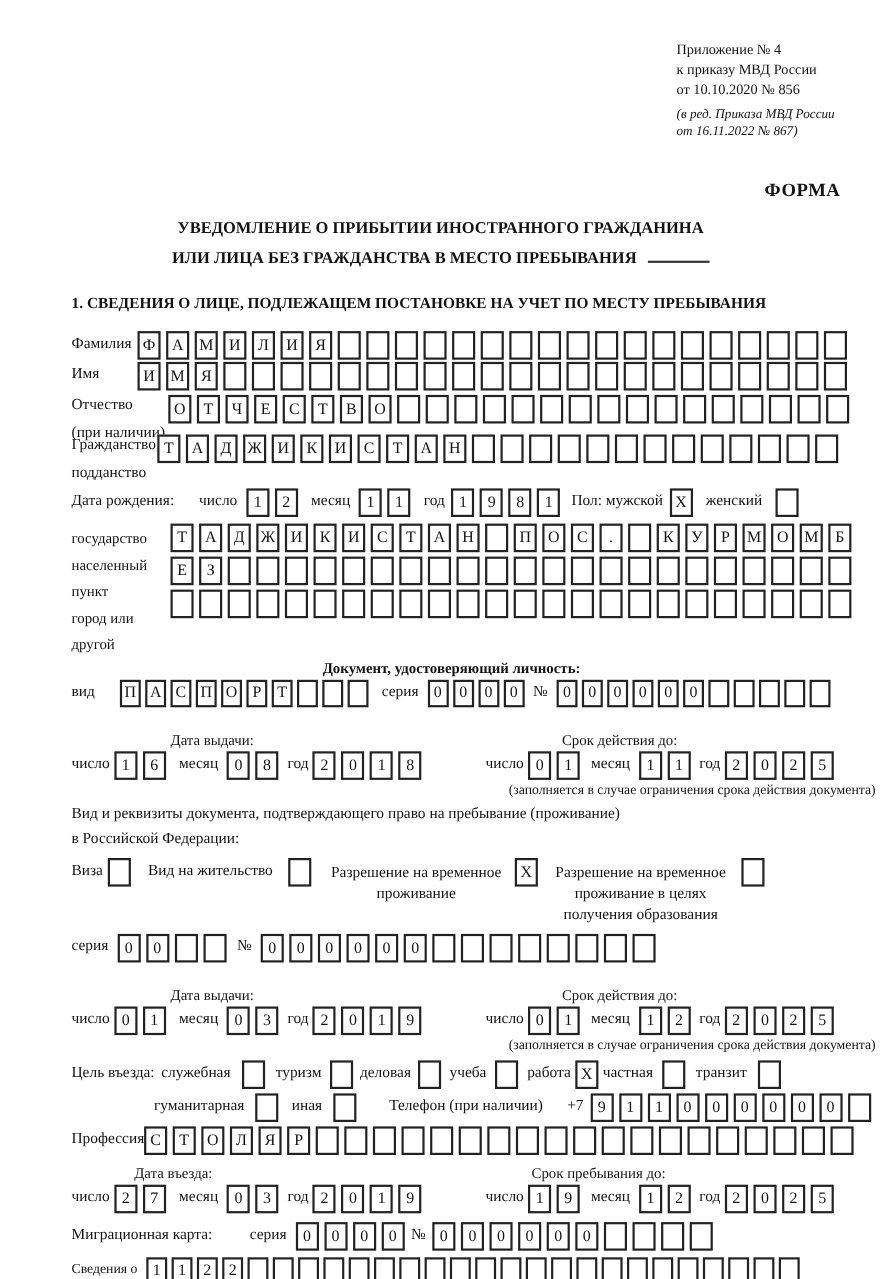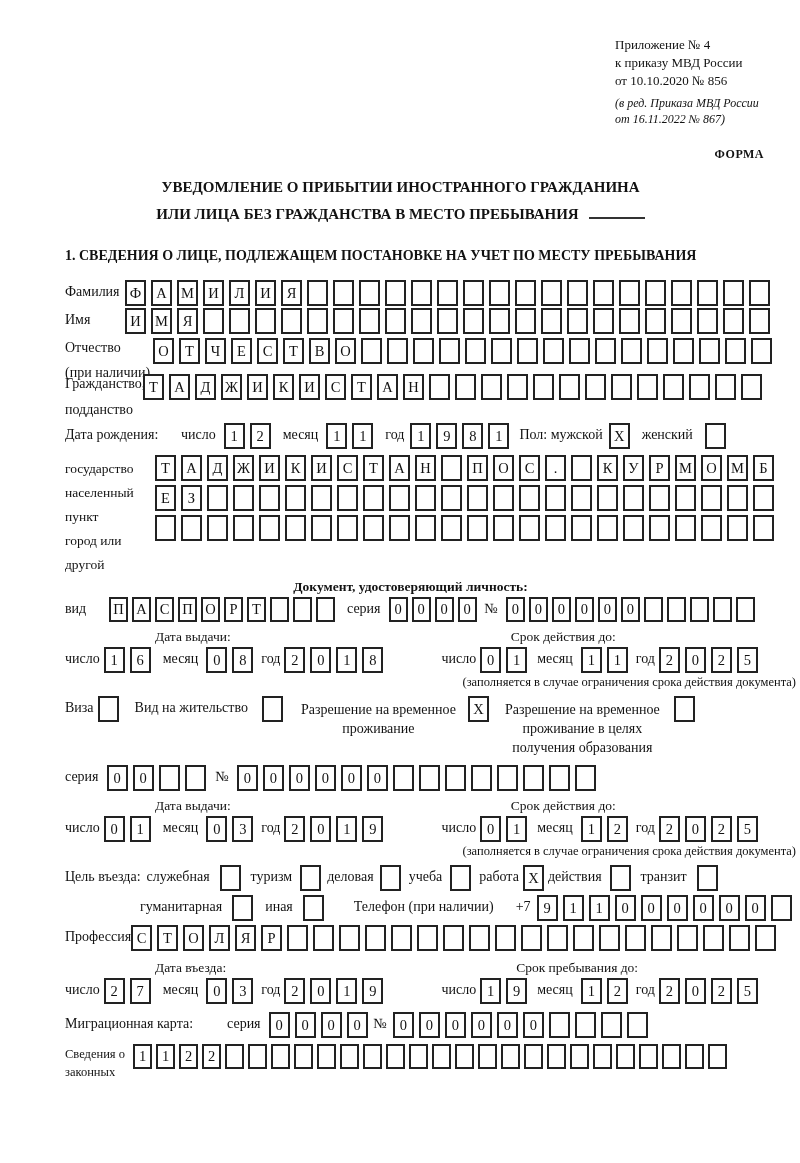--- a/index.html
+++ b/index.html
@@ -1,37 +1,37 @@
 <!DOCTYPE html>
 <html><head>
 <meta charset="utf-8">
 <style>
   html,body{margin:0;padding:0;background:#fff;}
   body{width:800px;font-family:"Liberation Serif","DejaVu Serif",serif;color:#121212;}
   .page{box-sizing:border-box;width:800px;height:1163px;padding:36px 4px 0 65px;overflow:hidden;background:#fff;}
 
   .appendix{margin-left:550px;font-size:13px;line-height:18px;}
   .appendix .rev{font-size:12px;line-height:16px;margin-top:5px;font-style:italic;}
-  .forma{font-weight:bold;font-size:12px;text-align:right;padding-right:32px;margin-top:20px;letter-spacing:.5px;}
+  .forma{font-weight:bold;font-size:17px;text-align:right;padding-right:32px;margin-top:36px;letter-spacing:.5px;}
   .title{text-align:center;font-weight:bold;font-size:15px;line-height:27px;margin-top:12px;margin-right:60px;}
   .blank-line{display:inline-block;width:56px;border-bottom:2px solid #333;height:14px;margin-left:10px;}
   .sec1{font-weight:bold;font-size:14px;text-align:left;margin-top:20px;margin-bottom:16px;margin-right:30px;}
 
   .row{display:flex;align-items:flex-start;}
   .lbl{font-size:14px;padding-top:4px;flex:0 0 auto;}
   .lbl2{font-size:14px;line-height:19px;}
   .cells{display:flex;gap:5px;flex:0 0 auto;}
   .cell{box-sizing:border-box;flex:0 0 auto;width:21px;height:26px;border:2px solid #222;background:#fff;
         display:flex;align-items:center;justify-content:center;font-size:14.5px;font-family:"Liberation Serif",serif;}
   .cells.n{gap:4px;}
   .cells.n .cell{width:19px;height:25px;}
   .stack{display:flex;flex-direction:column;gap:4px;}
   .w{font-size:14px;padding-top:4px;flex:0 0 auto;}
   .small-note{font-size:12.5px;text-align:right;line-height:15px;}
-  .grp-labels{display:flex;font-size:13.5px;margin-top:7px;}
+  .grp-labels{display:flex;font-size:13.5px;margin-top:22px;}
   .center-h{font-weight:bold;font-size:13.5px;text-align:center;margin-right:40px;}
   .mt2{margin-top:2px;}.mt4{margin-top:4px;}.mt6{margin-top:6px;}.mt8{margin-top:8px;}
   .g4{margin-left:4px;}.g6{margin-left:6px;}.g8{margin-left:8px;}.g10{margin-left:10px;}.g12{margin-left:12px;}.g14{margin-left:14px;}
   .opt-multi{font-size:14px;line-height:19px;text-align:center;padding-top:4px;}
   .paragraph{font-size:14px;line-height:22px;}
 </style>
 </head>
 <body>
 
 <div class="page">
@@ -376,20 +376,24 @@
     <div class="cells g4">
         <span class="cell">2</span>
         <span class="cell">0</span>
         <span class="cell">2</span>
         <span class="cell">5</span>
       </div>
   </div>
 
   <div class="small-note mt2">(заполняется в случае ограничения срока действия документа)</div>
 
+  <div class="paragraph mt4">
+    <div>Вид и реквизиты документа, подтверждающего право на пребывание (проживание)</div>
+    <div>в Российской Федерации:</div>
+  </div>
 
   <div class="row mt6">
     <span class="lbl">Виза</span>
     <div class="cells g4">
         <span class="cell"></span>
       </div>
     <span class="lbl" style="margin-left:16px">Вид на жительство</span>
     <div class="cells g14">
         <span class="cell"></span>
       </div>
@@ -496,21 +500,21 @@
         <span class="cell"></span>
       </div>
     <span class="lbl g8">учеба</span>
     <div class="cells g8">
         <span class="cell"></span>
       </div>
     <span class="lbl g8">работа</span>
     <div class="cells g4">
         <span class="cell">X</span>
       </div>
-    <span class="lbl g4">действия</span>
+    <span class="lbl g4">частная</span>
     <div class="cells g8">
         <span class="cell"></span>
       </div>
     <span class="lbl g10">транзит</span>
     <div class="cells g10">
         <span class="cell"></span>
       </div>
   </div>
 
   <div class="row mt4">
@@ -563,21 +567,21 @@
         <span class="cell"></span>
         <span class="cell"></span>
         <span class="cell"></span>
         <span class="cell"></span>
         <span class="cell"></span>
         <span class="cell"></span>
       </div>
   </div>
 
   <div class="grp-labels" style="margin-top:9px">
-    <span style="margin-left:90px">Дата въезда:</span>
+    <span style="margin-left:57px">Дата въезда:</span>
     <span style="margin-left:290px">Срок пребывания до:</span>
   </div>
 
   <div class="row mt2">
     <span class="w">число</span>
     <div class="cells g4">
         <span class="cell">2</span>
         <span class="cell">7</span>
       </div>
     <span class="w g12">месяц</span>

